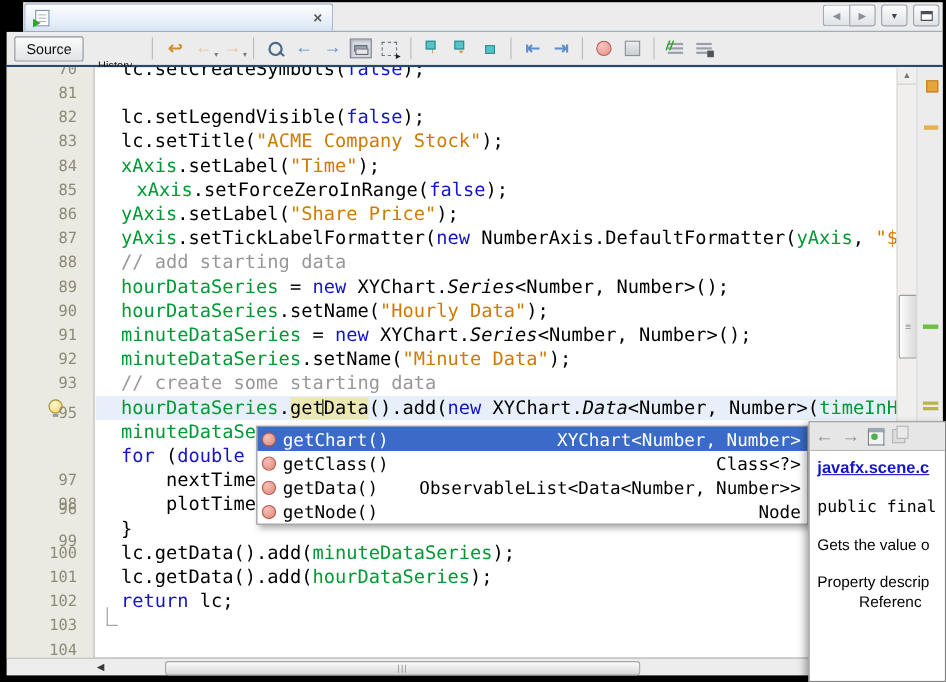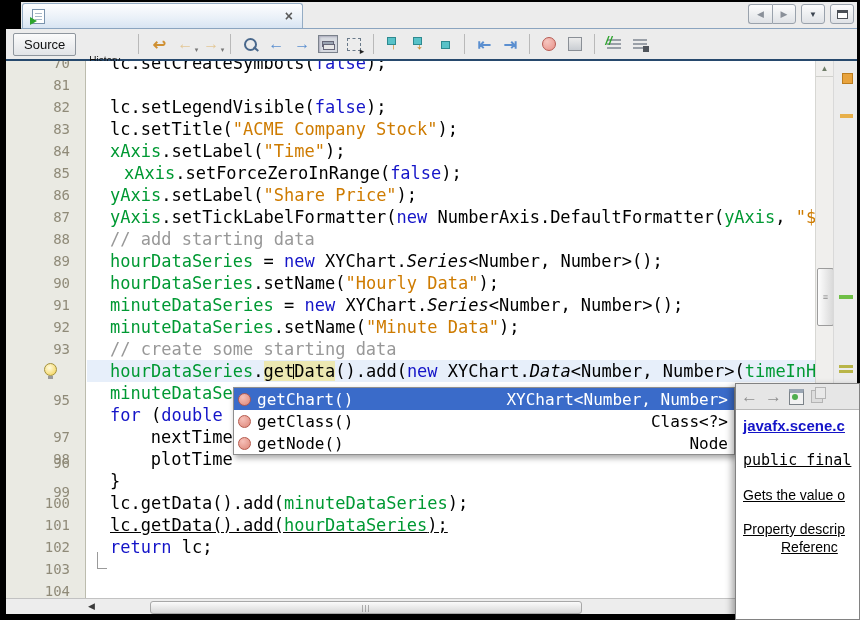--- a/index.html
+++ b/index.html
@@ -117,21 +117,21 @@
   .prow.sel .ptype{color:#fff;}
   
   .javadoc{position:absolute;left:735px;top:383px;width:125px;height:237px;background:#fff;
     border:1px solid #828282;box-sizing:border-box;box-shadow:-3px 3px 7px rgba(0,0,0,.35);overflow:hidden;}
   .jd-toolbar{height:25px;background:#e6e6e6;border-bottom:1px solid #b9b9b9;display:flex;align-items:center;gap:7px;padding:0 5px;}
   .jd-arrow{font-size:17px;font-weight:bold;color:#8f8f8f;line-height:18px;}
   .jd-browser{width:13px;height:11px;border:1px solid #7b8288;background:#f2f2f2;border-top:4px solid #9aa6b4;position:relative;}
   .jd-browser:after{content:"";position:absolute;left:2px;top:1px;width:6px;height:6px;border-radius:50%;background:#4fae4f;}
   .jd-copy{width:10px;height:11px;border:1px solid #b4b4b4;background:#ddd;position:relative;}
   .jd-copy:after{content:"";position:absolute;left:3px;top:-4px;width:9px;height:10px;border:1px solid #b4b4b4;background:#e9e9e9;}
-  .jd-body{padding:7px 0 0 7px;text-decoration:underline;}
+  .jd-body{padding:7px 0 0 7px;}
   .jd-link{font-size:15px;font-weight:bold;color:#1414c8;text-decoration:underline;white-space:nowrap;}
   .jd-sig{font-family:"DejaVu Sans Mono",monospace;font-size:15px;color:#000;margin-top:16px;white-space:nowrap;}
   .jd-p1{font-size:14px;color:#000;margin-top:18px;white-space:nowrap;}
   .jd-p2{font-size:14px;color:#000;margin-top:18px;white-space:nowrap;}
   .jd-p3{font-size:14px;color:#000;margin-top:2px;padding-left:38px;white-space:nowrap;}
 </style>
 </head>
 <body>
 
 <div class="tabbar">
@@ -250,21 +250,21 @@
       <div class="lnum" style="top: 167px;">88</div>
       <div class="lnum" style="top: 189px;">89</div>
       <div class="lnum" style="top: 211px;">90</div>
       <div class="lnum" style="top: 233px;">91</div>
       <div class="lnum" style="top: 255px;">92</div>
       <div class="lnum" style="top: 277px;">93</div>
       <div class="bulb" style="top: 302px;">
         <div class="globe"></div>
         <div class="base"></div>
       </div>
-      <div class="lnum" style="top: 328px;">95</div>
+      <div class="lnum" style="top: 304px;">95</div>
       <div class="lnum" style="top: 343px; margin-top: 48px;">96</div>
       <div class="lnum" style="top: 365px;">97</div>
       <div class="lnum" style="top: 387px;">98</div>
       <div class="lnum" style="top: 420px;">99</div>
       <div class="lnum" style="top: 431px;">100</div>
       <div class="lnum" style="top: 453px;">101</div>
       <div class="lnum" style="top: 475px;">102</div>
       <div class="lnum" style="top: 497px;">103</div>
       <div class="lnum" style="top: 519px;">104</div>
     </div>
@@ -282,21 +282,21 @@
       <div class="cline" style="top: 233px; padding-left: 23px;"><span class="tk-f">minuteDataSeries</span><span> = </span><span class="tk-k">new</span><span> XYChart.</span><span class="tk-i">Series</span><span>&lt;Number, Number&gt;();</span></div>
       <div class="cline" style="top: 255px; padding-left: 23px;"><span class="tk-f">minuteDataSeries</span><span>.setName(</span><span class="tk-s">"Minute Data"</span><span>);</span></div>
       <div class="cline" style="top: 277px; padding-left: 23px;"><span class="tk-c">// create some starting data</span></div>
       <div class="cline cur" style="top: 299px; padding-left: 23px;"><span class="tk-f">hourDataSeries</span><span>.</span><span class="tk-hl">get</span><span class="caret"></span><span class="tk-hl">Data</span><span>().add(</span><span class="tk-k">new</span><span> XYChart.</span><span class="tk-i">Data</span><span>&lt;Number, Number&gt;(</span><span class="tk-f">timeInH</span></div>
       <div class="cline" style="top: 321px; padding-left: 23px;"><span class="tk-f">minuteDataSe</span></div>
       <div class="cline" style="top: 343px; padding-left: 23px;"><span class="tk-k">for</span><span> (</span><span class="tk-k">double</span><span> </span></div>
       <div class="cline" style="top: 365px; padding-left: 63.8px;"><span>nextTime</span></div>
       <div class="cline" style="top: 387px; padding-left: 63.8px;"><span>plotTime</span></div>
       <div class="cline" style="top: 409px; padding-left: 23px;"><span>}</span></div>
       <div class="cline" style="top: 431px; padding-left: 23px;"><span>lc.getData().add(</span><span class="tk-f">minuteDataSeries</span><span>);</span></div>
-      <div class="cline" style="top: 453px; padding-left: 23px; text-decoration: underline;"><span>lc.getData().add(</span><span class="tk-f">hourDataSeries</span><span>);</span></div>
+      <div class="cline" style="top: 453px; padding-left: 23px;"><span>lc.getData().add(</span><span class="tk-f">hourDataSeries</span><span>);</span></div>
       <div class="cline" style="top: 475px; padding-left: 23px;"><span class="tk-k">return</span><span> lc;</span></div>
       <div class="cline" style="top: 497px; padding-left: 23px;"><span class="guide"></span></div>
       <div class="cline" style="top: 519px; padding-left: 23px;"></div>
     </div>
 
   <div class="vscroll">
     <div class="vs-up">▲</div>
     <div class="vthumb">
         <span class="grip">≡</span>
       </div>
@@ -323,20 +323,25 @@
       <span>getChart()</span>
       <span class="ptype">XYChart&lt;Number, Number&gt;</span>
     </div>
     <div class="prow">
       <span class="method-dot"></span>
       <span>getClass()</span>
       <span class="ptype">Class&lt;?&gt;</span>
     </div>
     <div class="prow">
       <span class="method-dot"></span>
+      <span>getData()</span>
+      <span class="ptype">ObservableList&lt;Data&lt;Number, Number&gt;&gt;</span>
+    </div>
+    <div class="prow">
+      <span class="method-dot"></span>
       <span>getNode()</span>
       <span class="ptype">Node</span>
     </div>
   </div>
 
 <div class="javadoc">
   <div class="jd-toolbar">
     <span class="jd-arrow">←</span>
     <span class="jd-arrow">→</span>
     <span class="jd-browser"></span>

